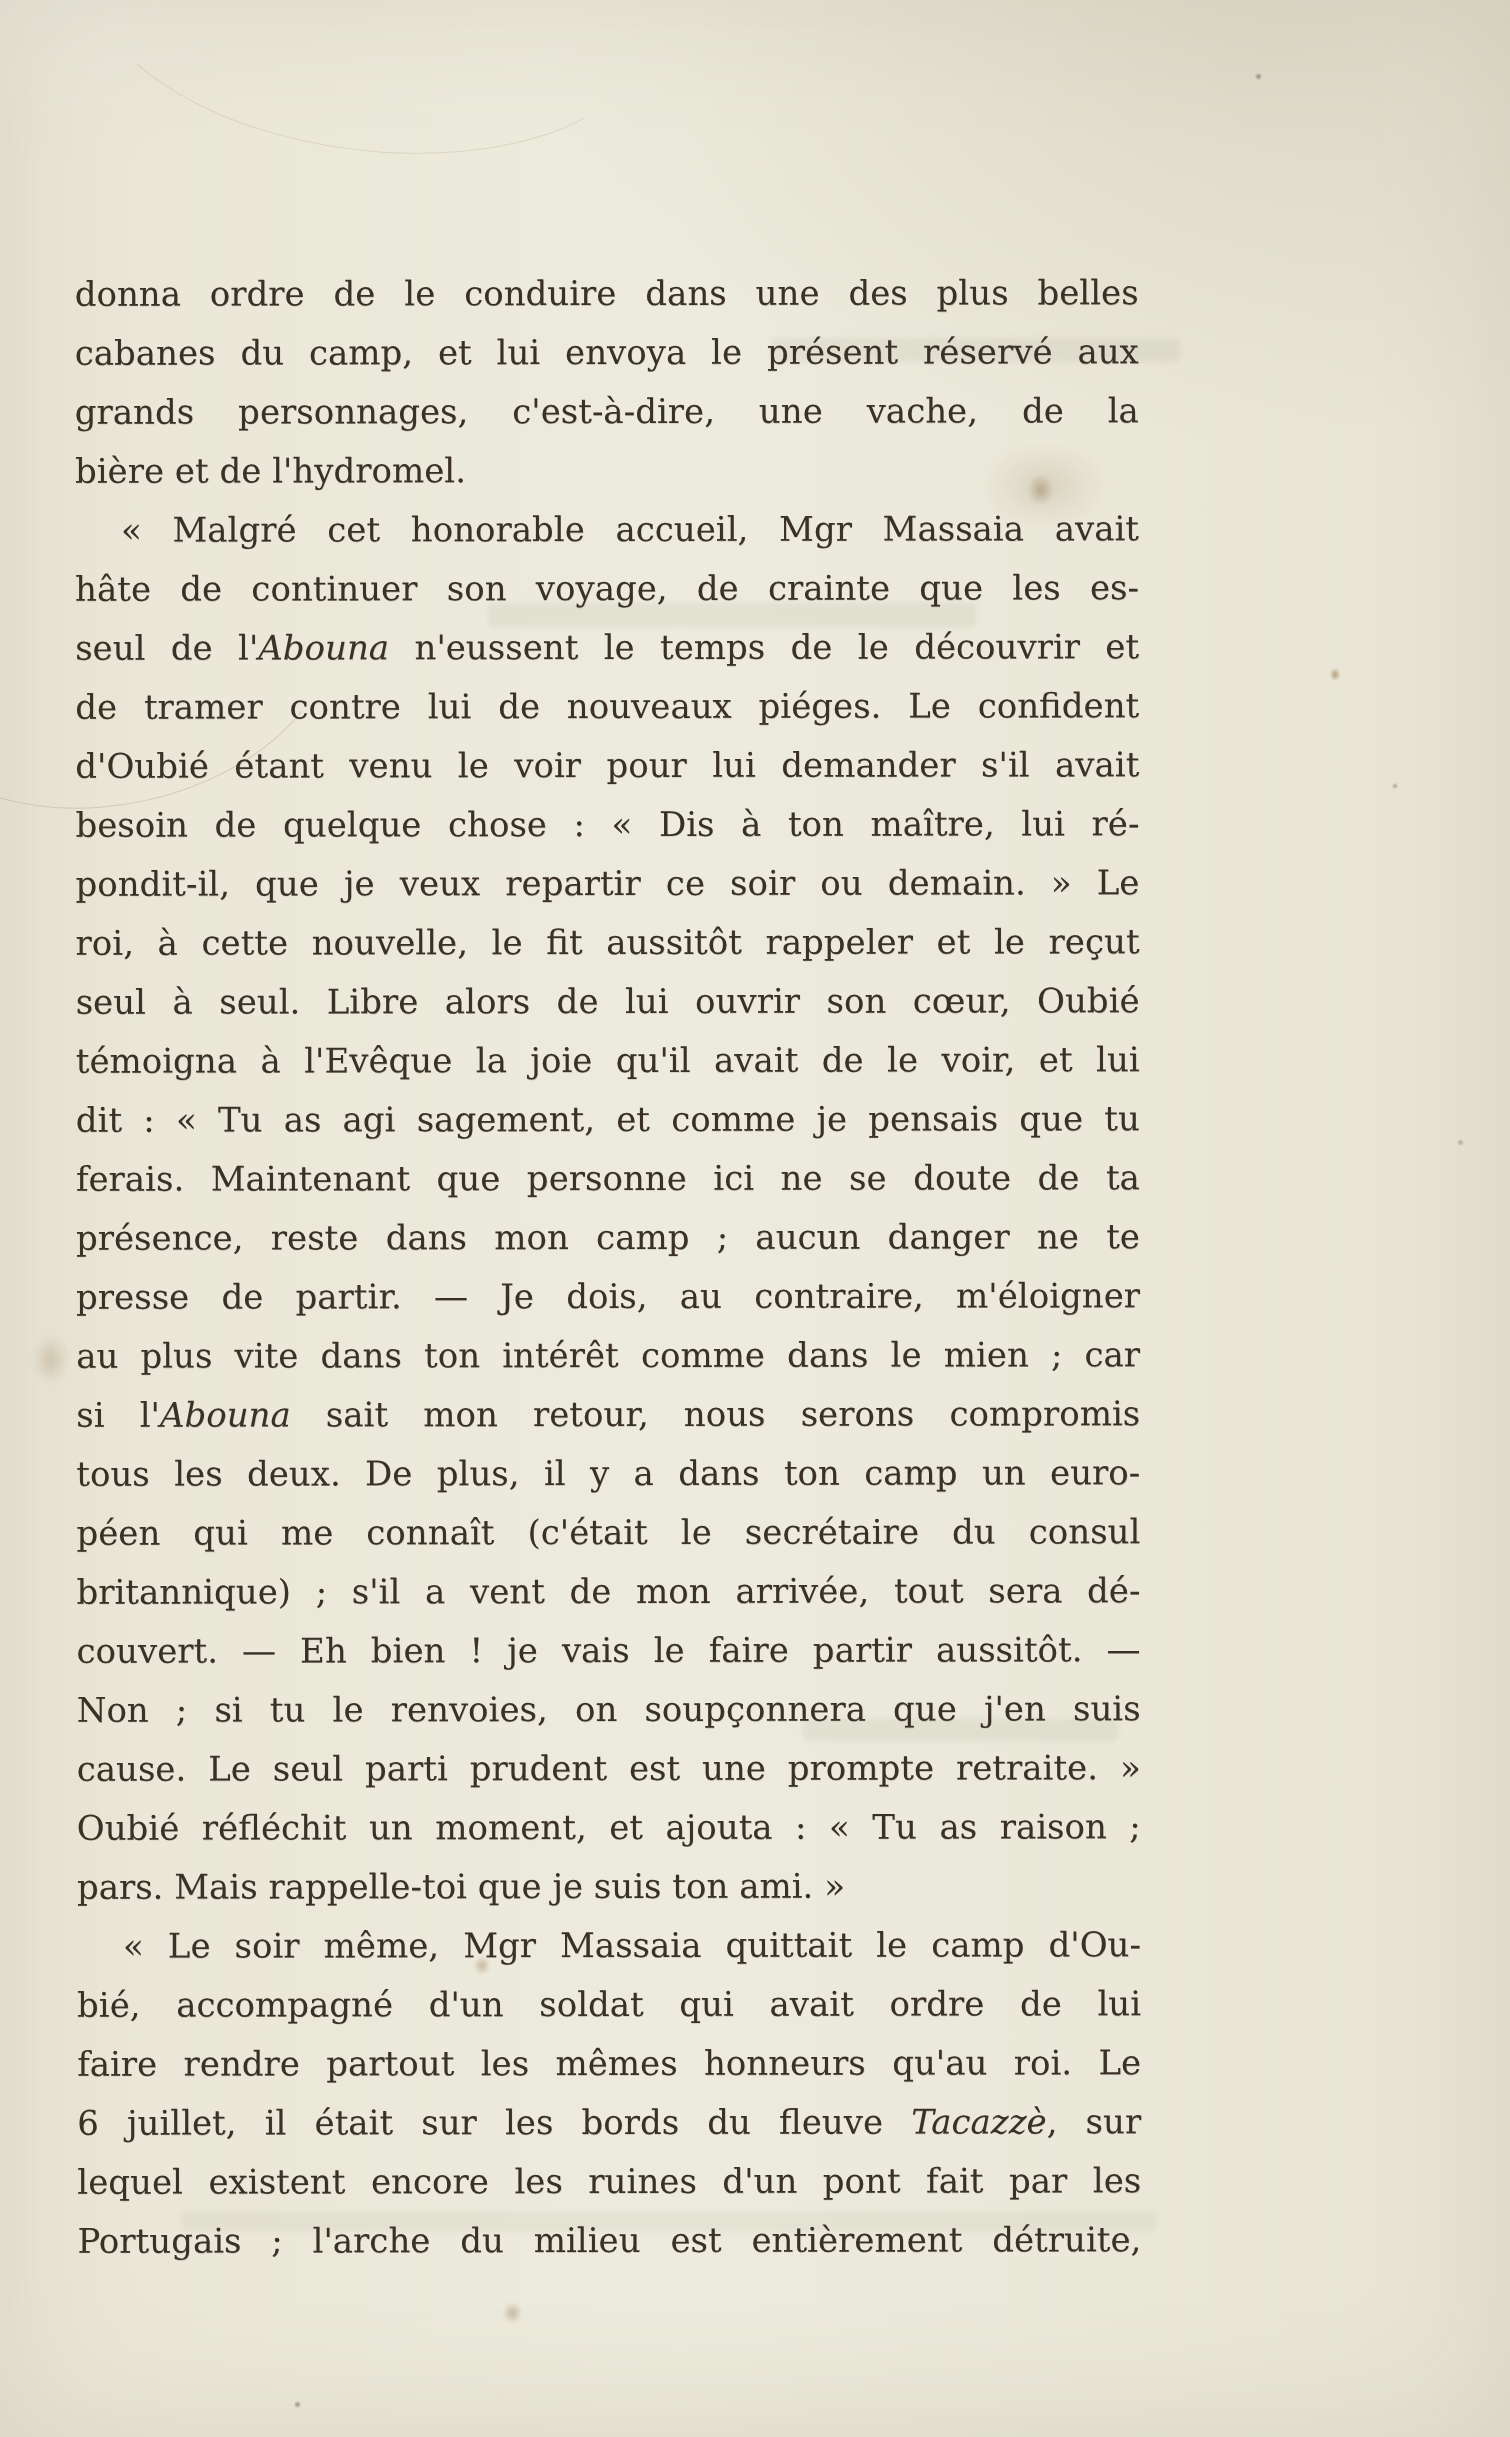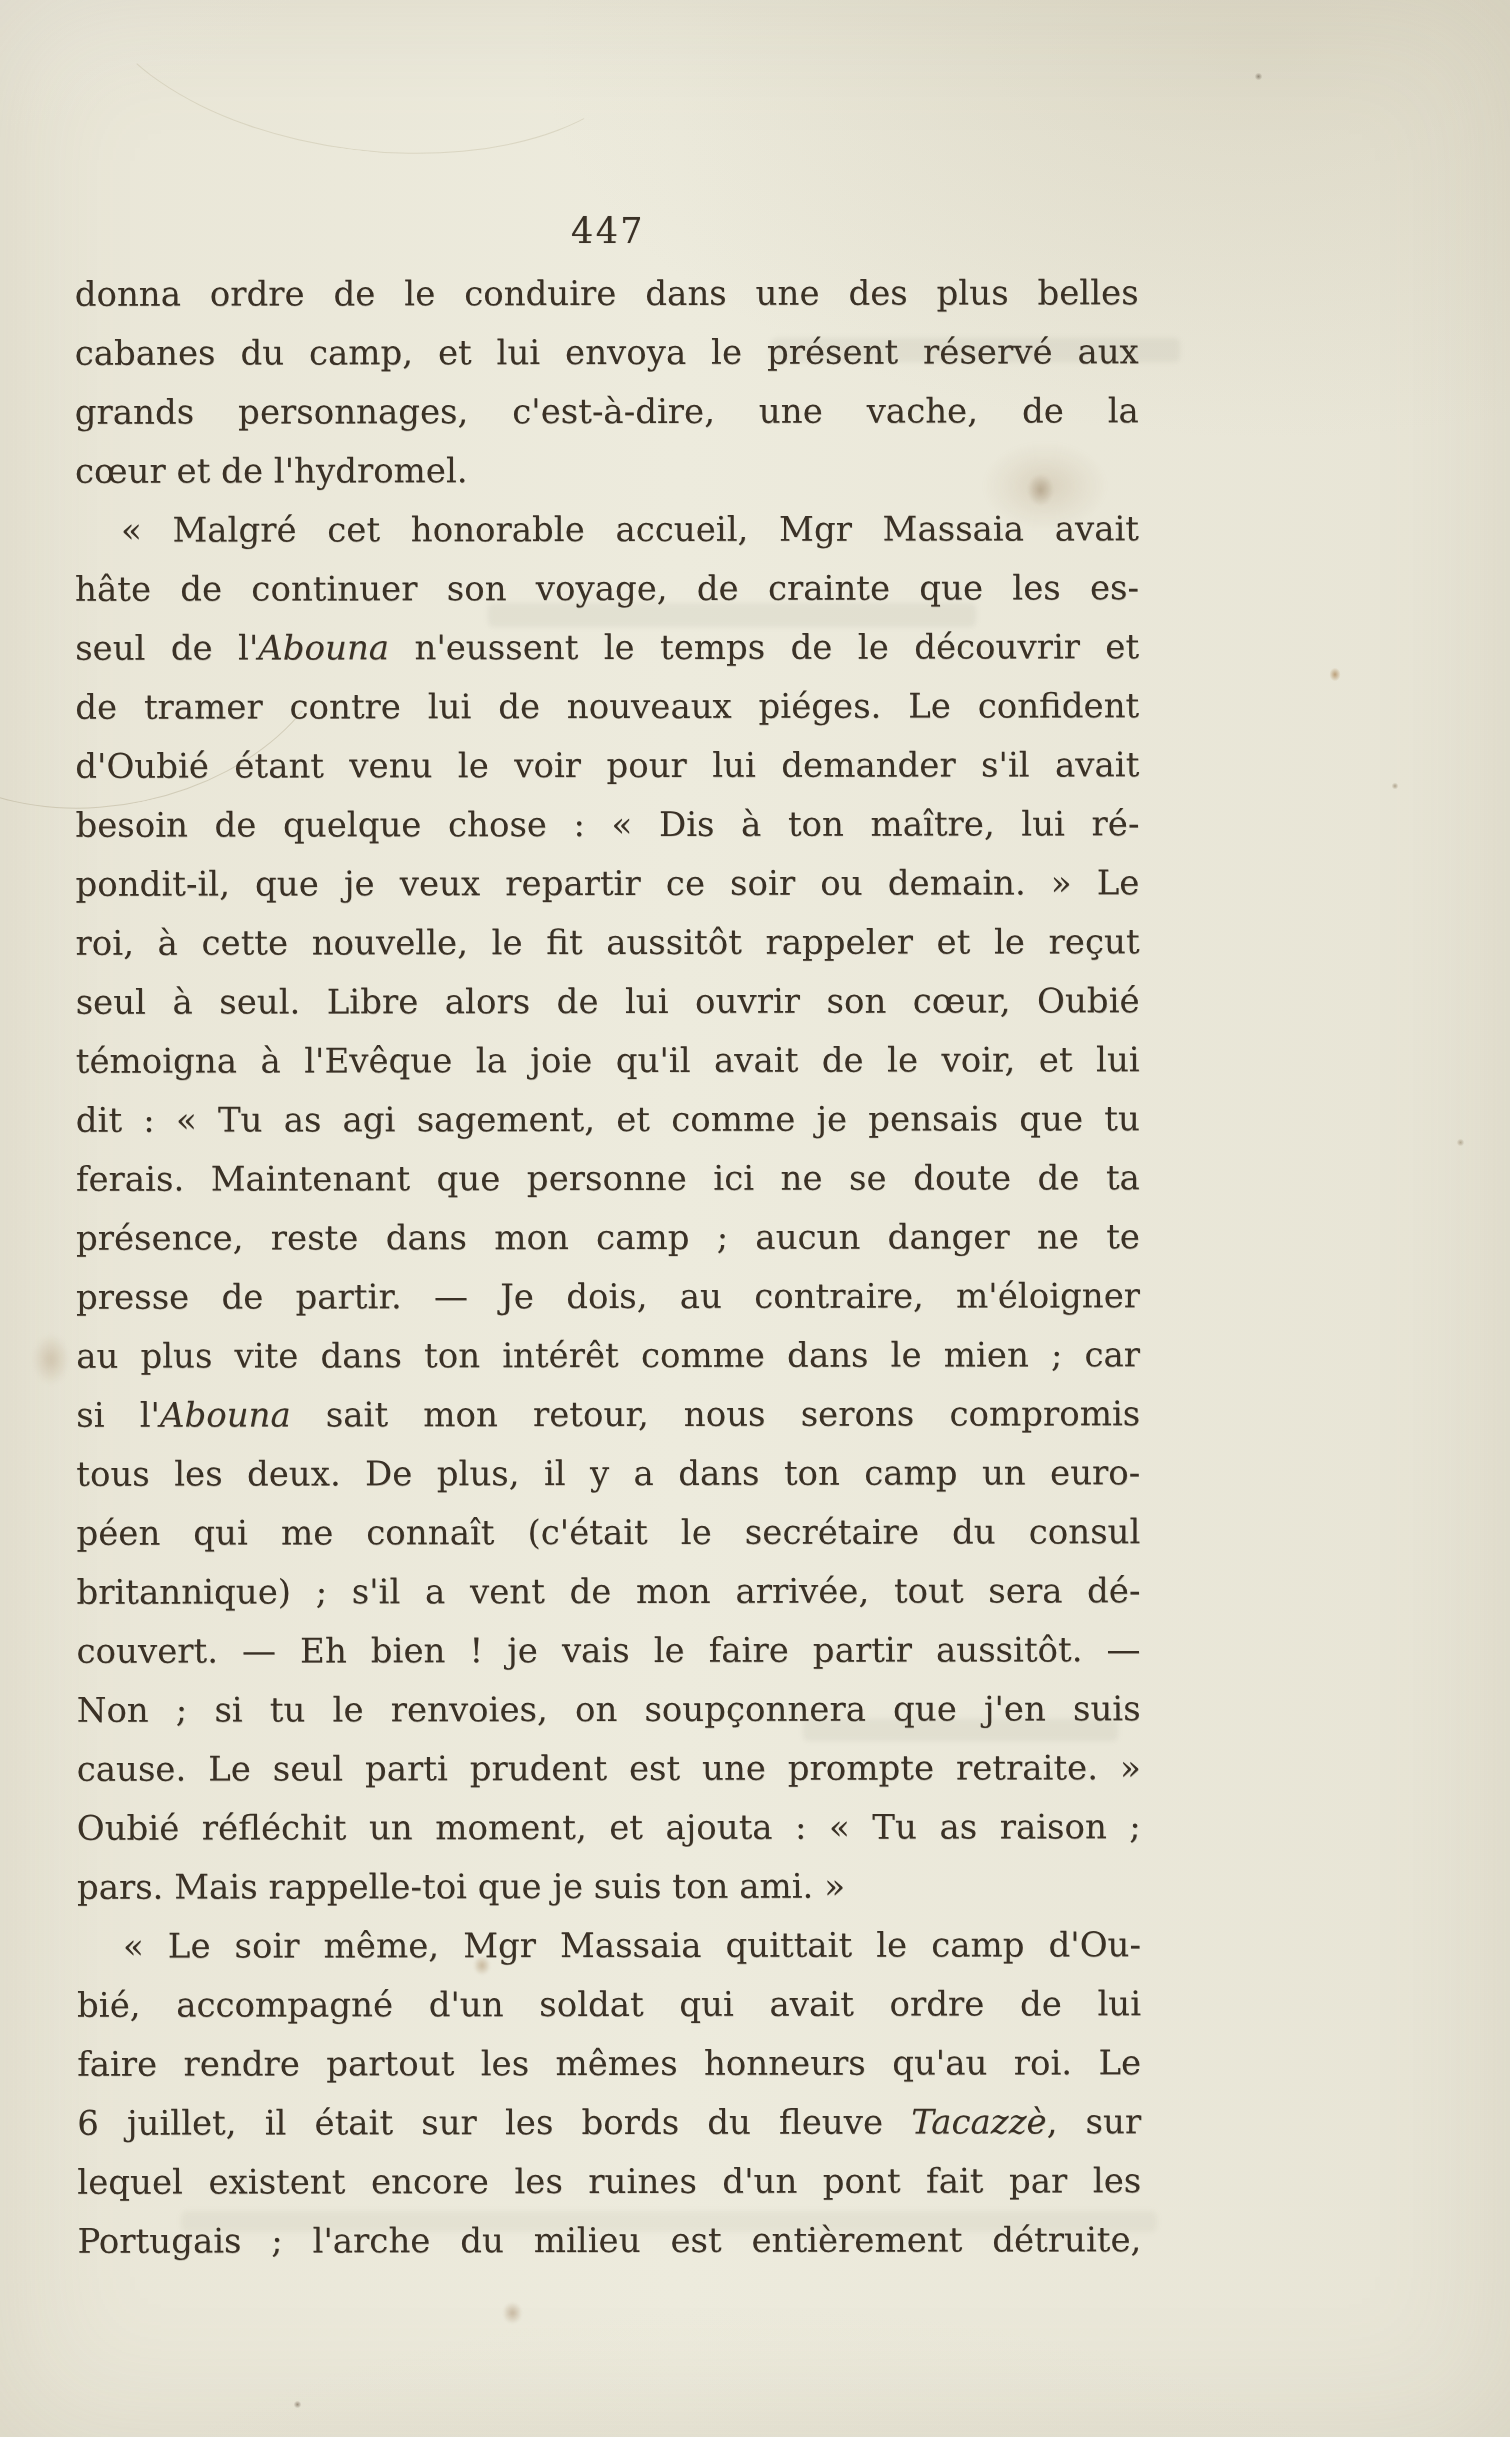--- a/index.html
+++ b/index.html
@@ -75,27 +75,26 @@
   <div class="stain s1b"></div>
   <div class="stain s2"></div>
   <div class="stain s3"></div>
   <div class="stain s4"></div>
   <div class="stain s5"></div>
   <div class="stain s6"></div>
   <div class="stain s7"></div>
   <div class="stain s8"></div>
   <div class="stain s9"></div>
 
-  <div class="page-number">447</div>
 
   <div class="text-block">
       <div class="line"><span>donna ordre de le conduire dans une des plus belles</span></div>
       <div class="line"><span>cabanes du camp, et lui envoya le présent réservé aux</span></div>
       <div class="line"><span>grands personnages, c'est-à-dire, une vache, de la</span></div>
-      <div class="line end"><span>cœur et de l'hydromel.</span></div>
+      <div class="line end"><span>bière et de l'hydromel.</span></div>
       <div class="line indent"><span>« Malgré cet honorable accueil, Mgr Massaia avait</span></div>
       <div class="line"><span>hâte de continuer son voyage, de crainte que les es-</span></div>
       <div class="line"><span>seul de l'</span><em>Abouna</em><span> n'eussent le temps de le découvrir et</span></div>
       <div class="line"><span>de tramer contre lui de nouveaux piéges. Le confident</span></div>
       <div class="line"><span>d'Oubié étant venu le voir pour lui demander s'il avait</span></div>
       <div class="line"><span>besoin de quelque chose : « Dis à ton maître, lui ré-</span></div>
       <div class="line"><span>pondit-il, que je veux repartir ce soir ou demain. » Le</span></div>
       <div class="line"><span>roi, à cette nouvelle, le fit aussitôt rappeler et le reçut</span></div>
       <div class="line"><span>seul à seul. Libre alors de lui ouvrir son cœur, Oubié</span></div>
       <div class="line"><span>témoigna à l'Evêque la joie qu'il avait de le voir, et lui</span></div>

